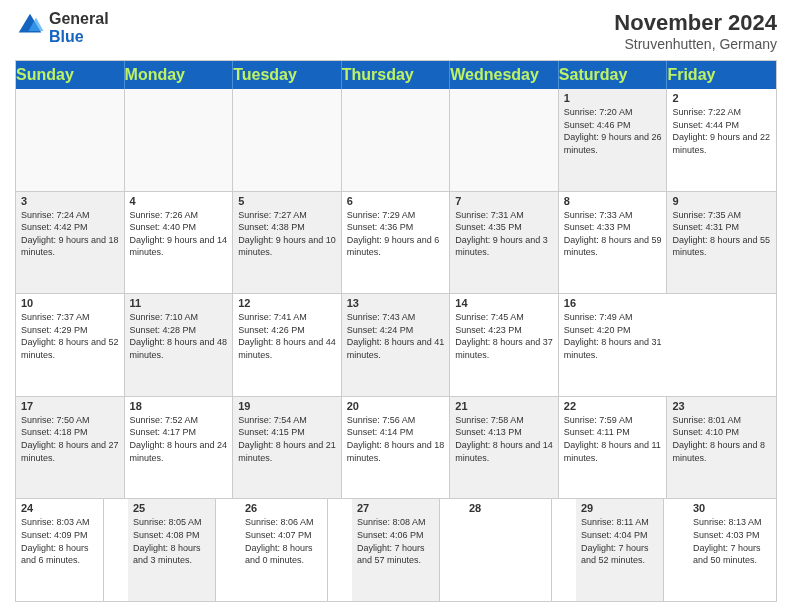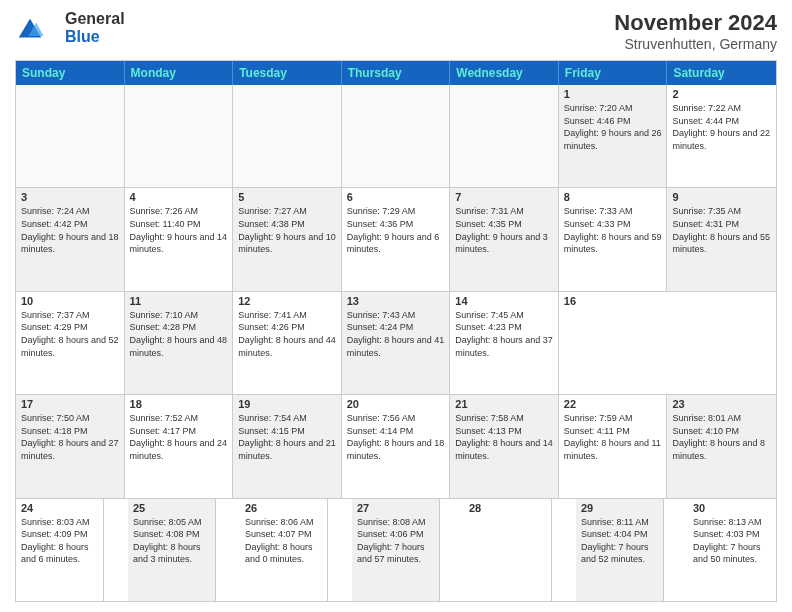--- a/index.html
+++ b/index.html
@@ -18,22 +18,22 @@
       flex-direction: column;
     }
     .header {
       display: flex;
       justify-content: space-between;
       align-items: flex-start;
       margin-bottom: 8px;
     }
     .logo {
       display: flex;
-      align-items: flex-end;
-      gap: 20px;
+      align-items: flex-start;
+      gap: 4px;
     }
     .logo-text {
       display: flex;
       flex-direction: column;
       line-height: 1.1;
     }
     .logo-general {
       font-size: 16px;
       font-weight: bold;
       color: #333;
@@ -64,24 +64,24 @@
       display: flex;
       flex-direction: column;
       border: 1px solid #ccc;
     }
     .cal-header {
       display: grid;
       grid-template-columns: repeat(7, 1fr);
       background: #1565c0;
     }
     .cal-header-cell {
-      color: #5eead4;
-      font-weight: bold;
-      font-size: 12px;
-      padding: 5px 6px;
+      color: #bef264;
+      font-weight: bold;
+      font-size: 16px;
+      padding: 5px 0;
       border-right: 1px solid #4a90d9;
     }
     .cal-header-cell:last-child { border-right: none; }
     .cal-body {
       flex: 1;
       display: flex;
       flex-direction: column;
     }
     .cal-row {
       display: grid;
@@ -133,22 +133,22 @@
     </div>
   </div>
 
   <div class="calendar">
     <div class="cal-header">
     <div class="cal-header-cell">Sunday</div>
         <div class="cal-header-cell">Monday</div>
         <div class="cal-header-cell">Tuesday</div>
         <div class="cal-header-cell">Thursday</div>
         <div class="cal-header-cell">Wednesday</div>
+        <div class="cal-header-cell">Saturday</div>
         <div class="cal-header-cell">Friday</div>
-        <div class="cal-header-cell">Saturday</div>
       </div>
     <div class="cal-body">
     <div class="cal-row">
           <div class="cal-cell empty"></div>
           <div class="cal-cell empty"></div>
           <div class="cal-cell empty"></div>
           <div class="cal-cell empty"></div>
           <div class="cal-cell empty"></div>
           <div class="cal-cell shaded">
             <div class="day-num">1</div>
@@ -166,21 +166,21 @@
         <div class="cal-row">
           <div class="cal-cell shaded">
             <div class="day-num">3</div>
             <div class="cell-text">Sunrise: 7:24 AM
 Sunset: 4:42 PM
 Daylight: 9 hours and 18 minutes.</div>
           </div>
           <div class="cal-cell">
             <div class="day-num">4</div>
             <div class="cell-text">Sunrise: 7:26 AM
-Sunset: 11:40 PM
+Sunset: 4:40 PM
 Daylight: 9 hours and 14 minutes.</div>
           </div>
           <div class="cal-cell shaded">
             <div class="day-num">5</div>
             <div class="cell-text">Sunrise: 7:27 AM
 Sunset: 4:38 PM
 Daylight: 9 hours and 10 minutes.</div>
           </div>
           <div class="cal-cell">
             <div class="day-num">6</div>
@@ -233,20 +233,23 @@
 Daylight: 8 hours and 41 minutes.</div>
           </div>
           <div class="cal-cell">
             <div class="day-num">14</div>
             <div class="cell-text">Sunrise: 7:45 AM
 Sunset: 4:23 PM
 Daylight: 8 hours and 37 minutes.</div>
           </div>
           <div class="cal-cell">
             <div class="day-num">16</div>
+            <div class="cell-text">Sunrise: 7:49 AM
+Sunset: 4:20 PM
+Daylight: 8 hours and 31 minutes.</div>
           </div>
         </div>
         <div class="cal-row">
           <div class="cal-cell shaded">
             <div class="day-num">17</div>
             <div class="cell-text">Sunrise: 7:50 AM
 Sunset: 4:18 PM
 Daylight: 8 hours and 27 minutes.</div>
           </div>
           <div class="cal-cell">

